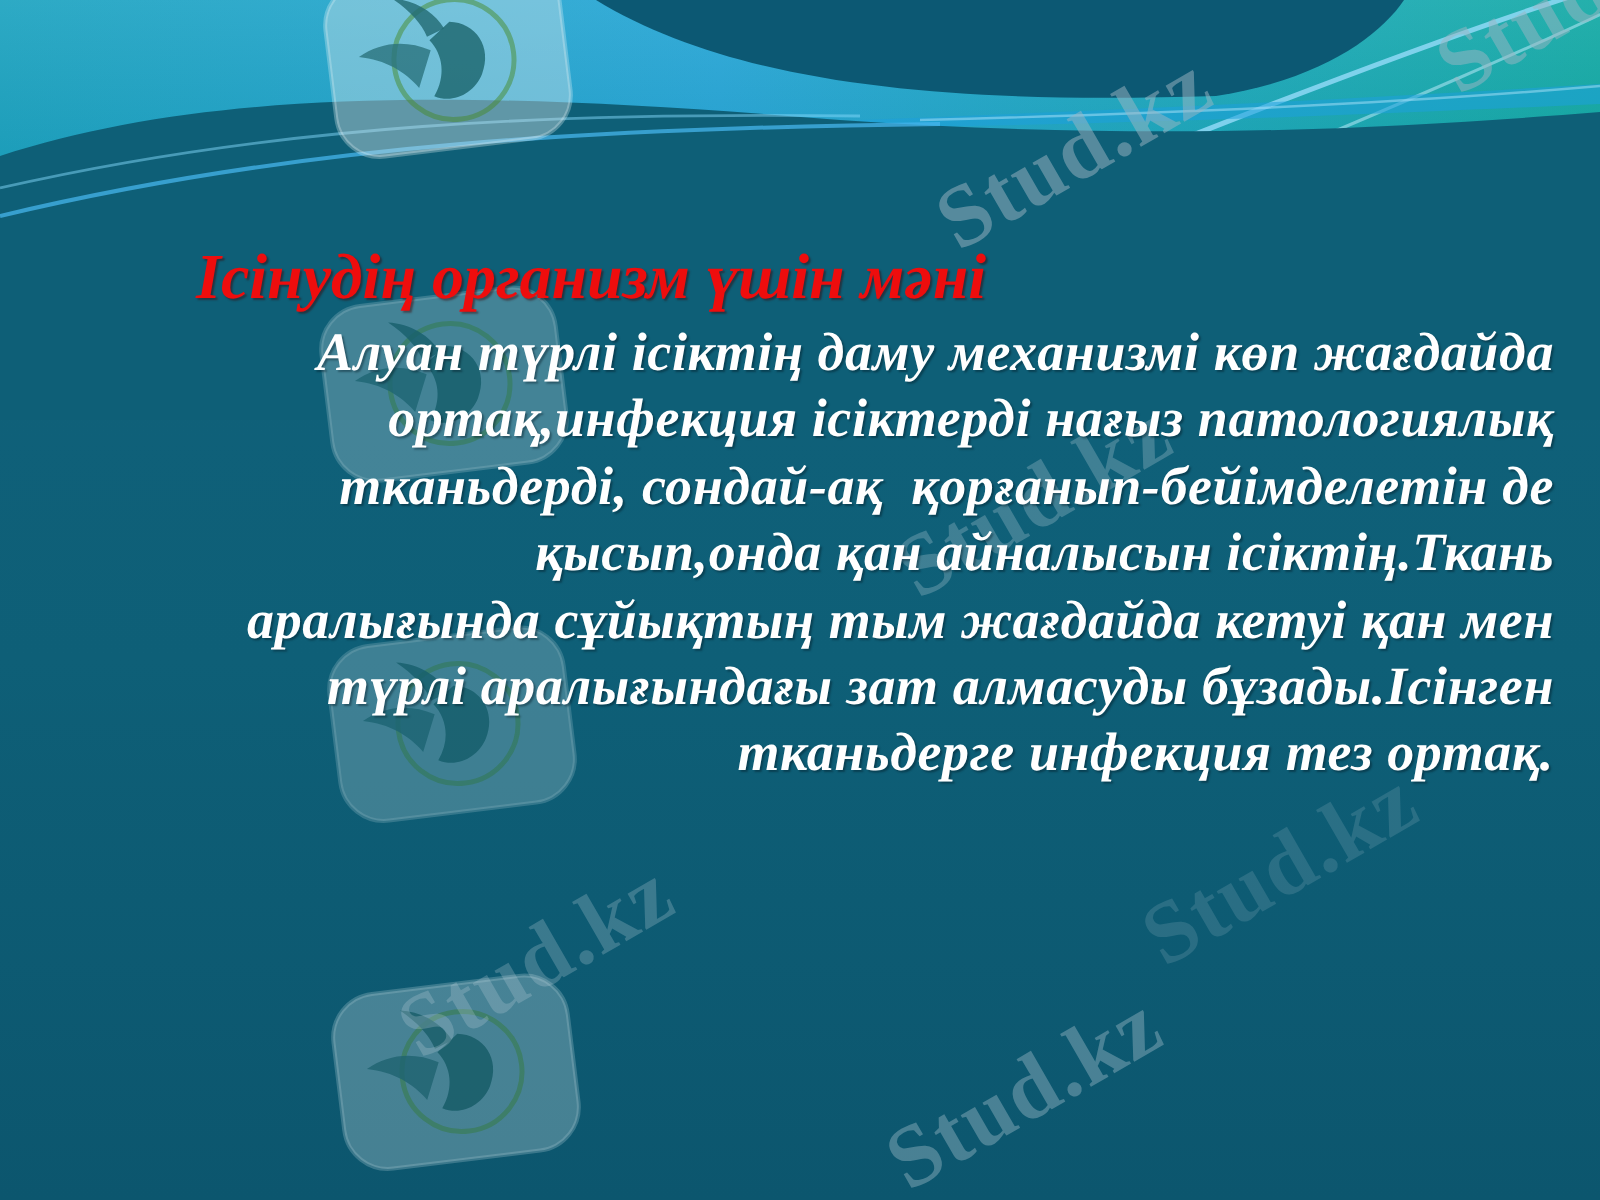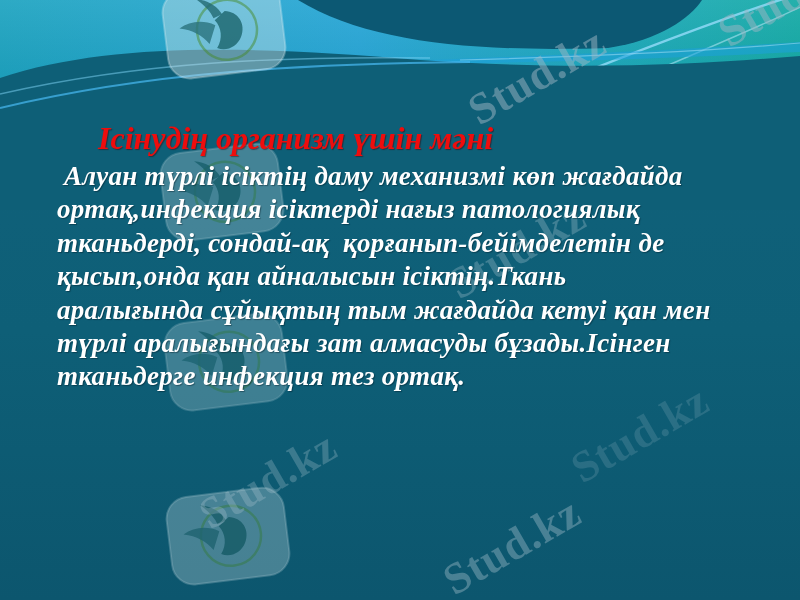--- a/index.html
+++ b/index.html
@@ -35,21 +35,21 @@
     color:#ee0d0d;text-shadow:1px 1px 1px rgba(60,0,0,.45);
     white-space:nowrap;
     margin-top:32px;
   }
   
   .body-text{
     position:absolute;left:57px;top:160px;width:720px;
     font-size:27px;font-weight:bold;font-style:italic;color:#ffffff;
     text-shadow:1px 1px 1px rgba(0,20,30,.4);letter-spacing:.3px;
   }
-  .body-line{white-space:pre;line-height:33.4px;}
+  .body-line{white-space:pre;line-height:33.4px;text-align:right;}
 </style>
 </head>
 <body>
 
 <div class="slide">
 
   <svg class="top-deco" width="800" height="210" viewBox="0 0 800 210" aria-hidden="true">
     <defs>
       <linearGradient id="topGrad" x1="0" y1="0" x2="1" y2="0">
         <stop offset="0" stop-color="#0b9cbb"></stop>

